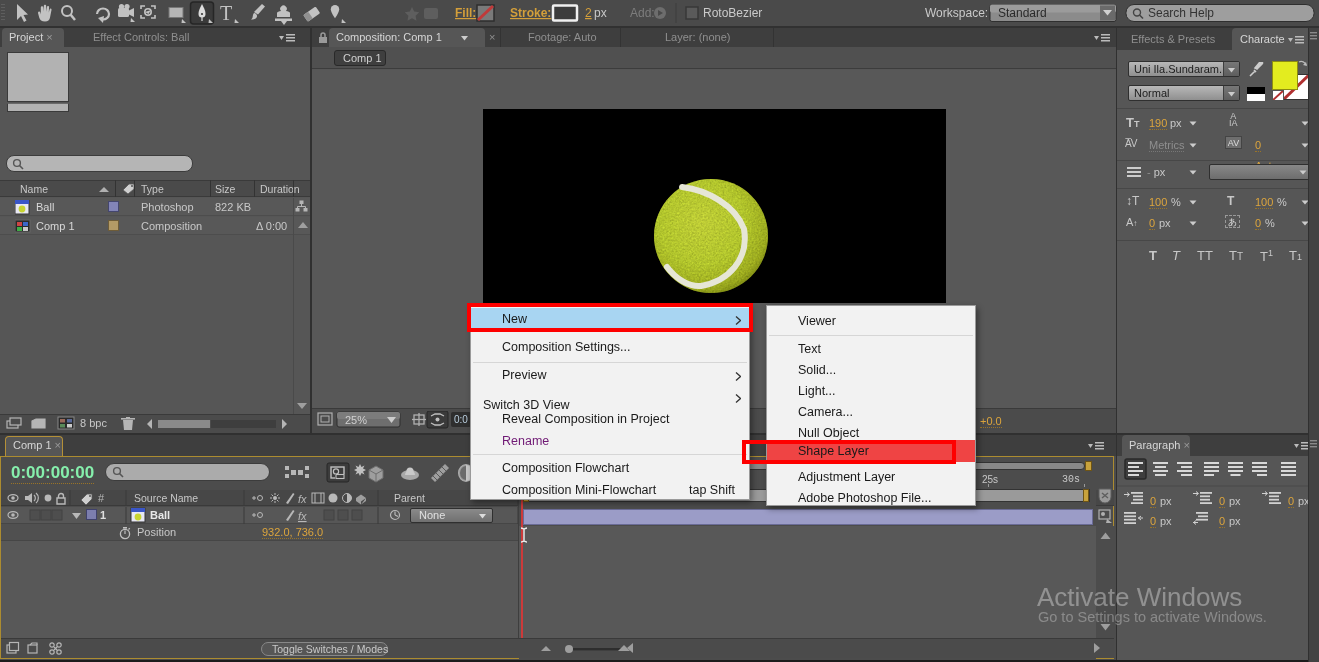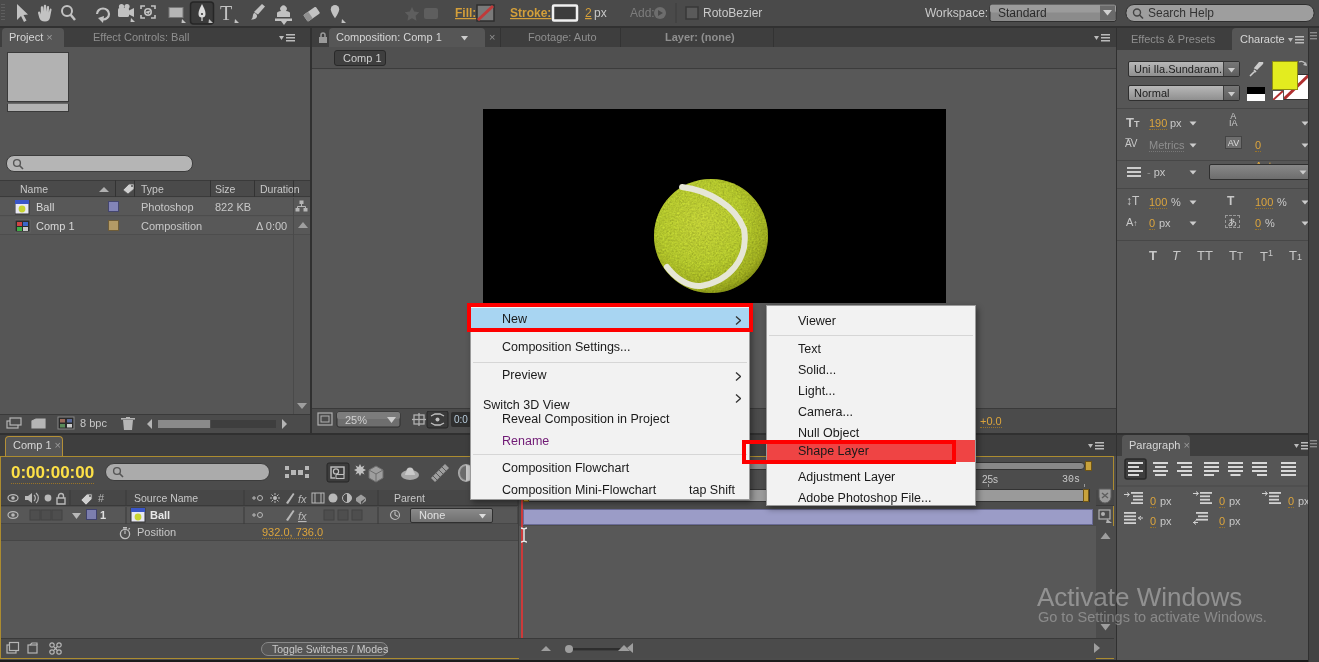--- a/index.html
+++ b/index.html
@@ -2,21 +2,21 @@
 <html><head>
 <meta charset="utf-8">
 <style>
   * { margin:0; padding:0; box-sizing:border-box; }
   html,body { width:1319px; height:662px; overflow:hidden; background:#2a2a2a;
     font-family:"Liberation Sans", sans-serif; }
   .abs { position:absolute; }
   #stage { position:relative; width:1319px; height:662px; background:#303030; }
   .txt { color:#c8c8c8; font-size:11px; white-space:nowrap; }
   .dim { color:#8f8f8f; }
-  .org { color:#fde047; }
+  .org { color:#86efac; }
   .orgu { color:#dca53d; border-bottom:1px dotted #9a7428; font-size:11px; }
   .tabbar { background:#3e3e3e; }
   .tab-active { background:#565656; border-radius:4px 4px 0 0; }
   .ddl { background:linear-gradient(#b8b8b8,#8f8f8f); border:1px solid #2f2f2f; border-radius:2px; color:#1c1c1c; }
   .sep-v { background:#333; width:1px; }
   .menu { background:#f2f2f2; border:1px solid #9a9a9a; box-shadow:2px 3px 6px rgba(0,0,0,0.4); color:#1a1a1a; font-size:12.5px; }
   .mi { position:absolute; left:0; width:100%; height:22px; line-height:22px; padding-left:31px; white-space:nowrap; }
   .msep { position:absolute; left:2px; right:2px; height:1px; background:#d6d6d6; }
   svg { display:block; }
 </style>
@@ -231,21 +231,21 @@
     <svg class="abs" style="left:6px;top:4px;" width="10" height="12" viewBox="0 0 10 12">
         <rect x="1" y="5" width="8" height="6" fill="#9a9a9a"></rect>
         <path d="M3 5 V3 a2 2 0 0 1 4 0 V5" fill="none" stroke="#9a9a9a" stroke-width="1.5"></path>
       </svg>
     <div class="abs txt" style="left:24px;top:3px;color:#d6d6d6;">Composition: Comp 1</div>
     <svg class="abs" style="left:148px;top:7px;" width="9" height="6">
         <path d="M1 1 L8 1 L4.5 5.5 Z" fill="#ccc"></path>
       </svg>
     <div class="abs txt dim" style="left:177px;top:3px;">×</div>
     <div class="abs txt dim" style="left:216px;top:3px;">Footage: Auto</div>
-    <div class="abs txt dim" style="left:353px;top:3px;font-weight:bold;">Layer: (none)</div>
+    <div class="abs txt dim" style="left:353px;top:3px;">Layer: (none)</div>
     <div class="abs sep-v" style="left:188px;top:0;height:19px;"></div>
     <div class="abs sep-v" style="left:308px;top:0;height:19px;"></div>
     <div class="abs sep-v" style="left:461px;top:0;height:19px;"></div>
     <div class="abs" style="left:781px;top:6px;width:18px;height:8px;">
       <svg width="18" height="8">
           <path d="M1 2 l5 0 l-2.5 4 z" fill="#bbb"></path>
           <rect x="8" y="0" width="9" height="1.5" fill="#bbb"></rect>
           <rect x="8" y="3" width="9" height="1.5" fill="#bbb"></rect>
           <rect x="8" y="6" width="9" height="1.5" fill="#bbb"></rect>
         </svg>

